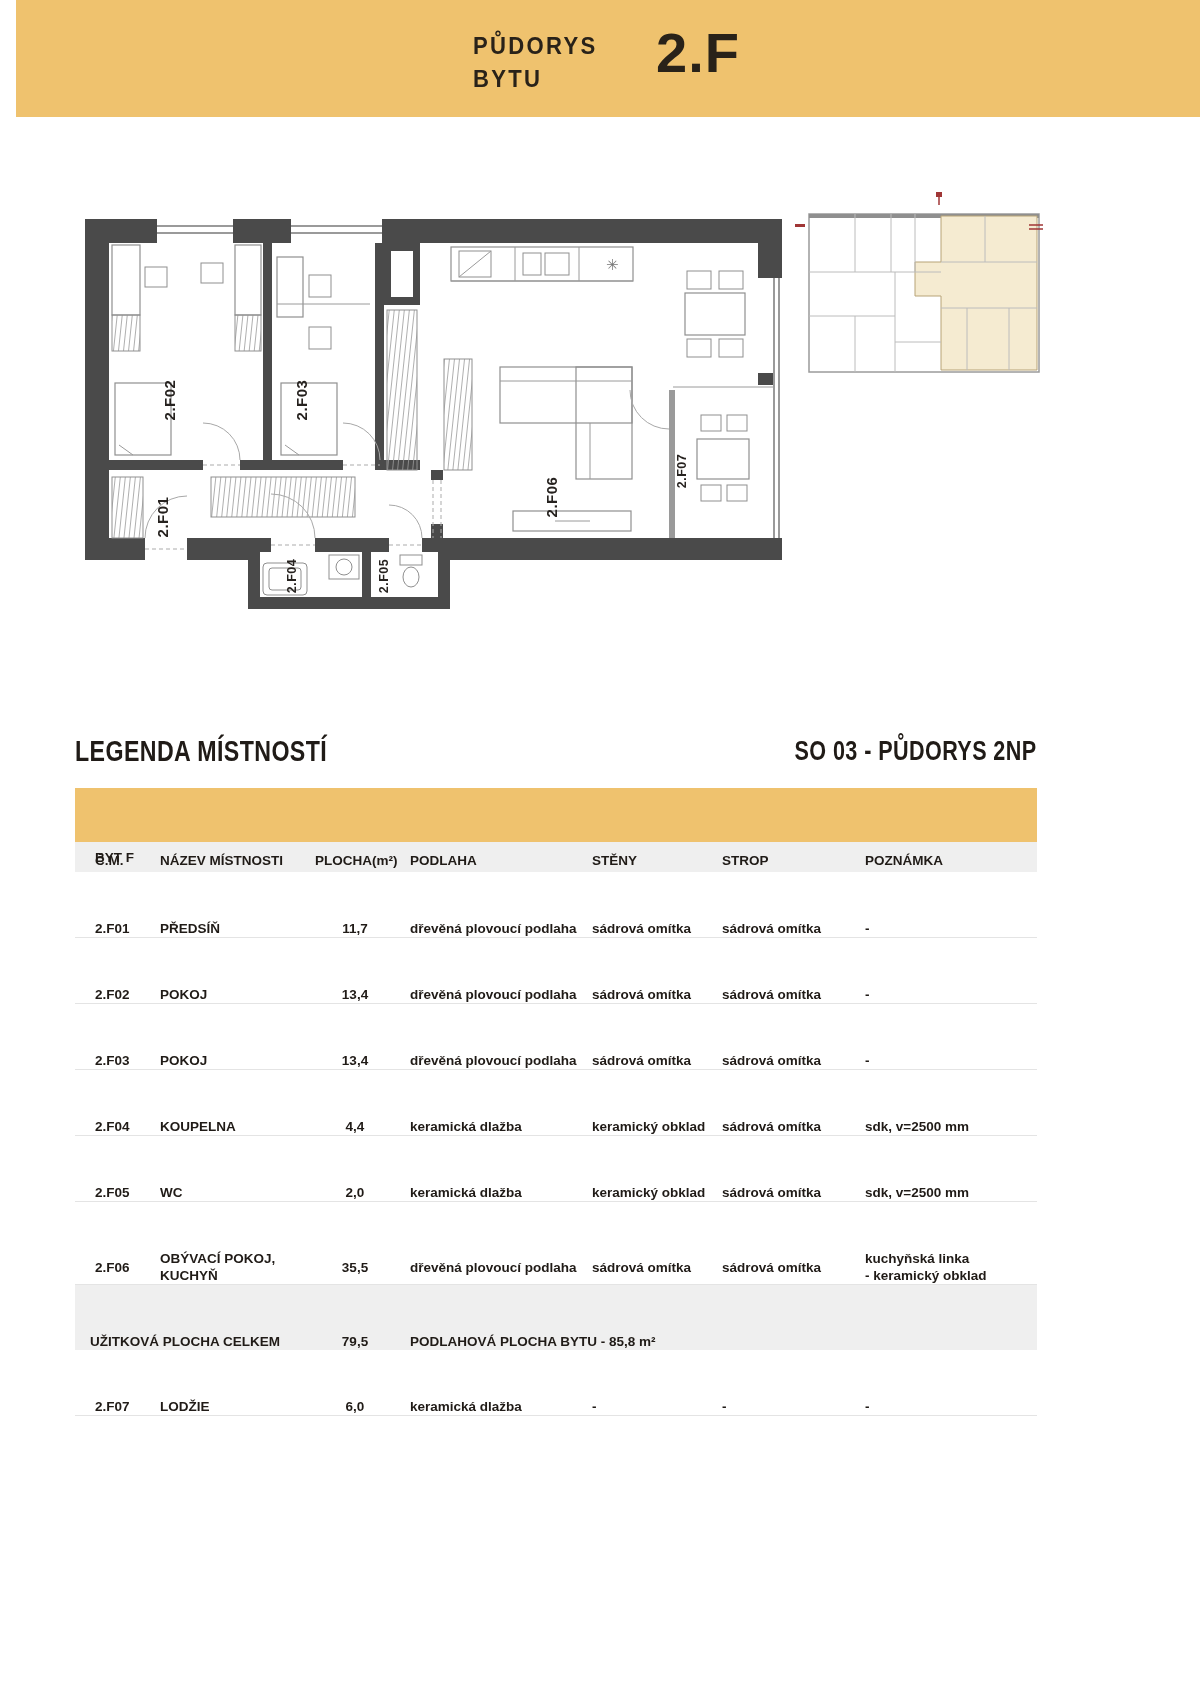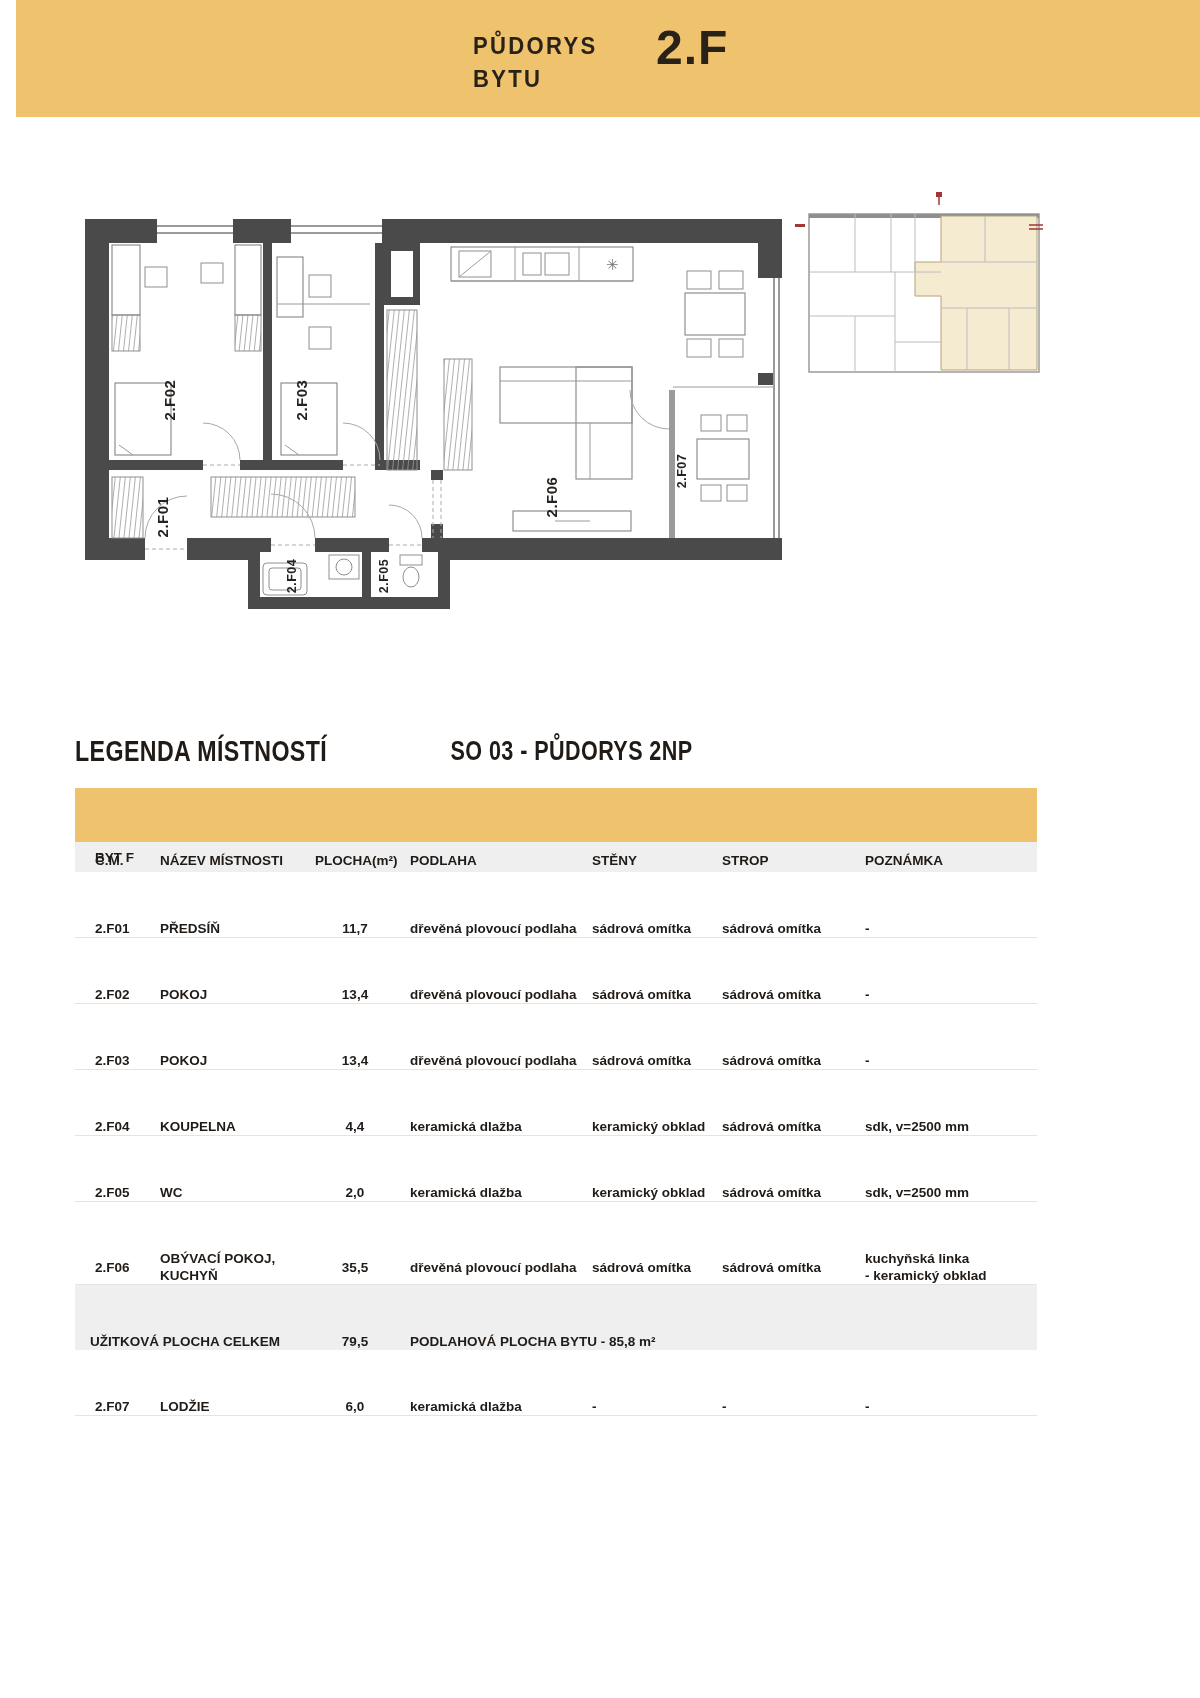--- a/index.html
+++ b/index.html
@@ -8,21 +8,21 @@
     --text:#201b17; --red:#a03636;
   }
   *{margin:0;padding:0;box-sizing:border-box;}
   body{background:#fff;font-family:"Liberation Sans",sans-serif;color:var(--text);}
   .page{position:relative;width:1200px;height:1698px;background:#fff;overflow:hidden;}
 
   
   .banner{position:absolute;left:16px;top:0;width:1200px;height:117px;background:var(--gold);}
   .banner-title{position:absolute;left:457px;top:29px;font-size:24px;font-weight:700;
     letter-spacing:2.5px;line-height:33px;color:#292219;transform:scaleX(.92);transform-origin:left top;}
-  .banner-unit{position:absolute;left:640px;top:20px;font-size:48px;font-weight:700;
+  .banner-unit{position:absolute;left:640px;top:20px;font-size:56px;font-weight:700;
     letter-spacing:1px;color:#292219;}
 
   
   .main-plan{position:absolute;left:85px;top:215px;width:700px;height:400px;}
   .mini-plan{position:absolute;left:795px;top:192px;width:250px;height:192px;}
   .wall{fill:var(--wall);}
   .furn{fill:#fff;fill-opacity:0;stroke:var(--plan_line);stroke-width:1.2;}
   .thin{stroke-width:1;}
   .hatchrect{fill:url(#hatch);stroke:var(--plan_line);stroke-width:1;}
   .arc{fill:none;stroke:#a8a8a8;stroke-width:1;}
@@ -34,21 +34,21 @@
   .plan-label-sm{font-size:12.5px;}
   .appl{font-family:"DejaVu Sans",sans-serif;font-size:15px;fill:#777;}
   .mp-line{stroke:#bcbcbc;stroke-width:1;fill:none;}
   .mp-outline{stroke:#9b9b9b;stroke-width:1.5;fill:#ffffff;}
   .mp-beige{fill:var(--beige);stroke:var(--beige_border);stroke-width:1;}
   .mp-red{stroke:var(--red);stroke-width:1.5;fill:none;}
   .mp-redf{fill:var(--red);stroke:none;}
 
   
   .legend-head{position:absolute;left:75px;top:733px;width:962px;height:36px;
-    display:flex;align-items:center;}
+    display:flex;justify-content:space-between;align-items:center;}
   .lh-title{font-size:29px;font-weight:700;letter-spacing:.5px;transform:scaleX(.8);transform-origin:left center;}
   .lh-sub{font-size:27px;font-weight:700;letter-spacing:.5px;transform:scaleX(.8);transform-origin:right center;}
 
   
   .ltable{position:absolute;left:75px;top:788px;width:962px;font-size:13.5px;font-weight:700;}
   .thead,.trow{display:grid;grid-template-columns:65px 175px 80px 182px 130px 143px 187px;align-items:center;}
   .thead{height:54px;background:var(--gold);}
   .cell{padding-left:15px;line-height:17px;white-space:pre-line;margin-top:48px;}
   .cell.c1,.cell.c2{padding-left:20px;}
   .cell.c3{padding-left:0;text-align:center;}

